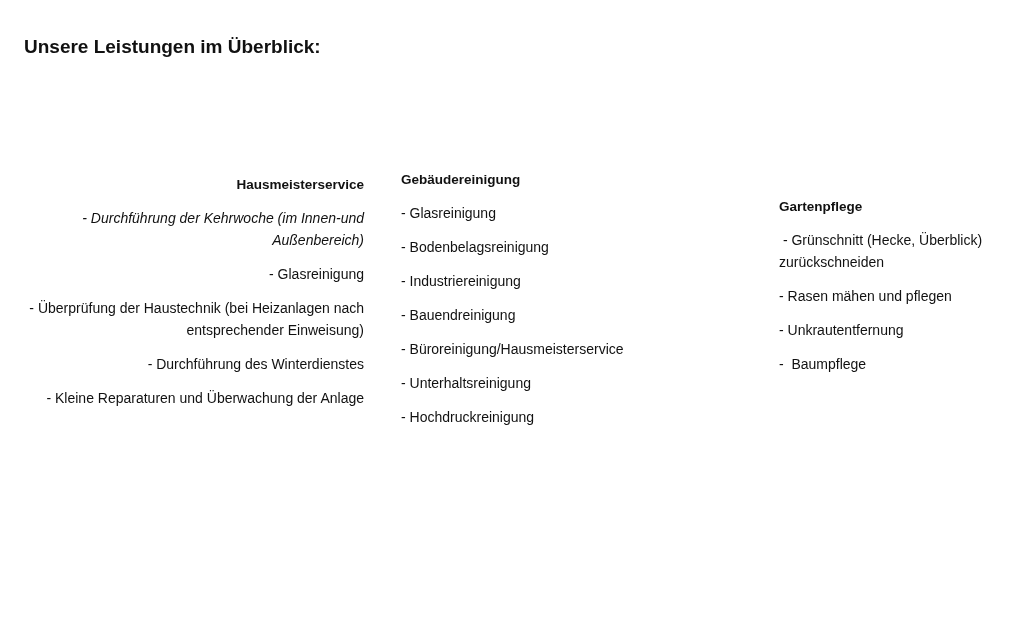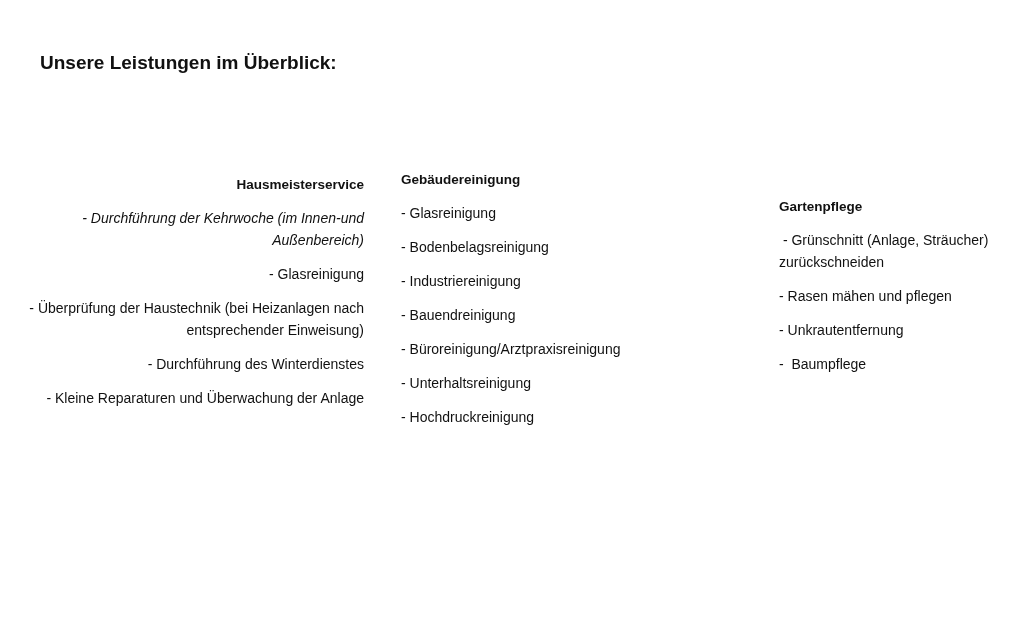--- a/index.html
+++ b/index.html
@@ -14,21 +14,21 @@
       overflow: hidden;
       font-family: "Liberation Sans", "DejaVu Sans", sans-serif;
       color: #111111;
     }
     .page-title {
       position: absolute;
       left: 24px;
       top: 36px;
       font-size: 19px;
       font-weight: bold;
-      margin: 16px;
+      margin: 0;
       letter-spacing: 0px;
     }
     .column {
       position: absolute;
       width: 340px;
     }
     .col-1 { left: 24px; top: 176px; text-align: right; }
     .col-2 { left: 401px; top: 171px; }
     .col-3 { left: 779px; top: 171px; width: 240px; margin-top: 27px; }
     .col-heading {
@@ -58,24 +58,24 @@
   <div class="item">- Durchführung des Winterdienstes</div>
   <div class="item">- Kleine Reparaturen und Überwachung der Anlage</div>
 </div>
 
 <div class="column col-2">
   <div class="col-heading">Gebäudereinigung</div>
   <div class="item">- Glasreinigung</div>
   <div class="item">- Bodenbelagsreinigung</div>
   <div class="item">- Industriereinigung</div>
   <div class="item">- Bauendreinigung</div>
-  <div class="item">- Büroreinigung/Arztpraxisreinigung</div>
+  <div class="item">- Büroreinigung/Hausmeisterservice</div>
   <div class="item">- Unterhaltsreinigung</div>
   <div class="item">- Hochdruckreinigung</div>
 </div>
 
 <div class="column col-3">
   <div class="col-heading">Gartenpflege</div>
-  <div class="item"> - Grünschnitt (Anlage, Sträucher) zurückschneiden</div>
+  <div class="item"> - Grünschnitt (Hecke, Überblick) zurückschneiden</div>
   <div class="item">- Rasen mähen und pflegen</div>
   <div class="item">- Unkrautentfernung</div>
   <div class="item">-  Baumpflege</div>
 </div>
 
 </body></html>

